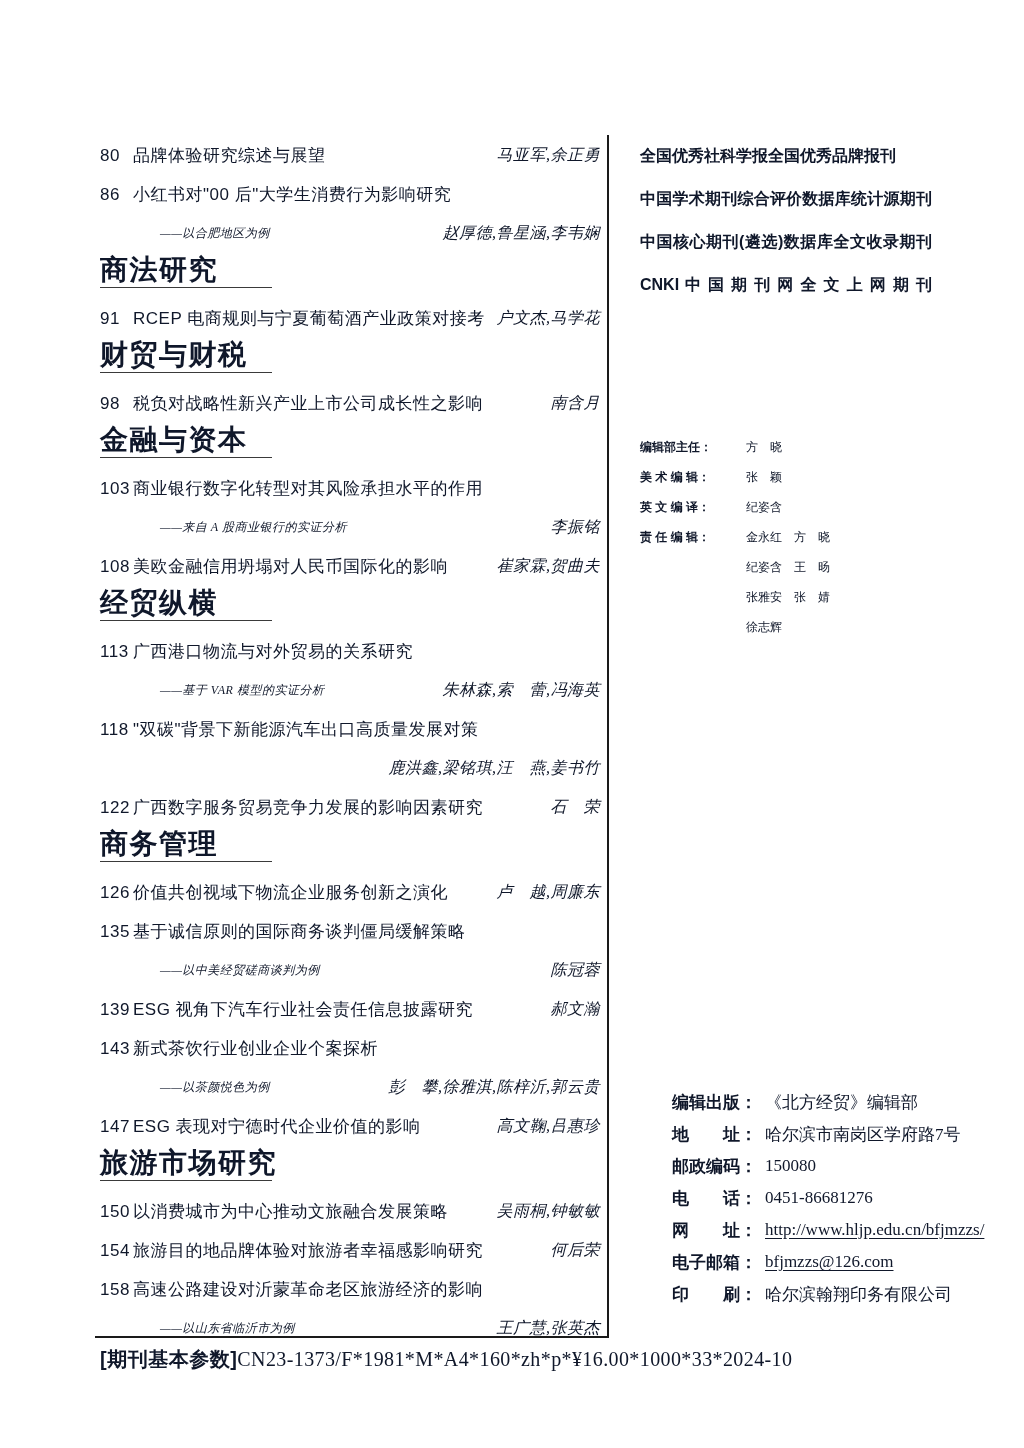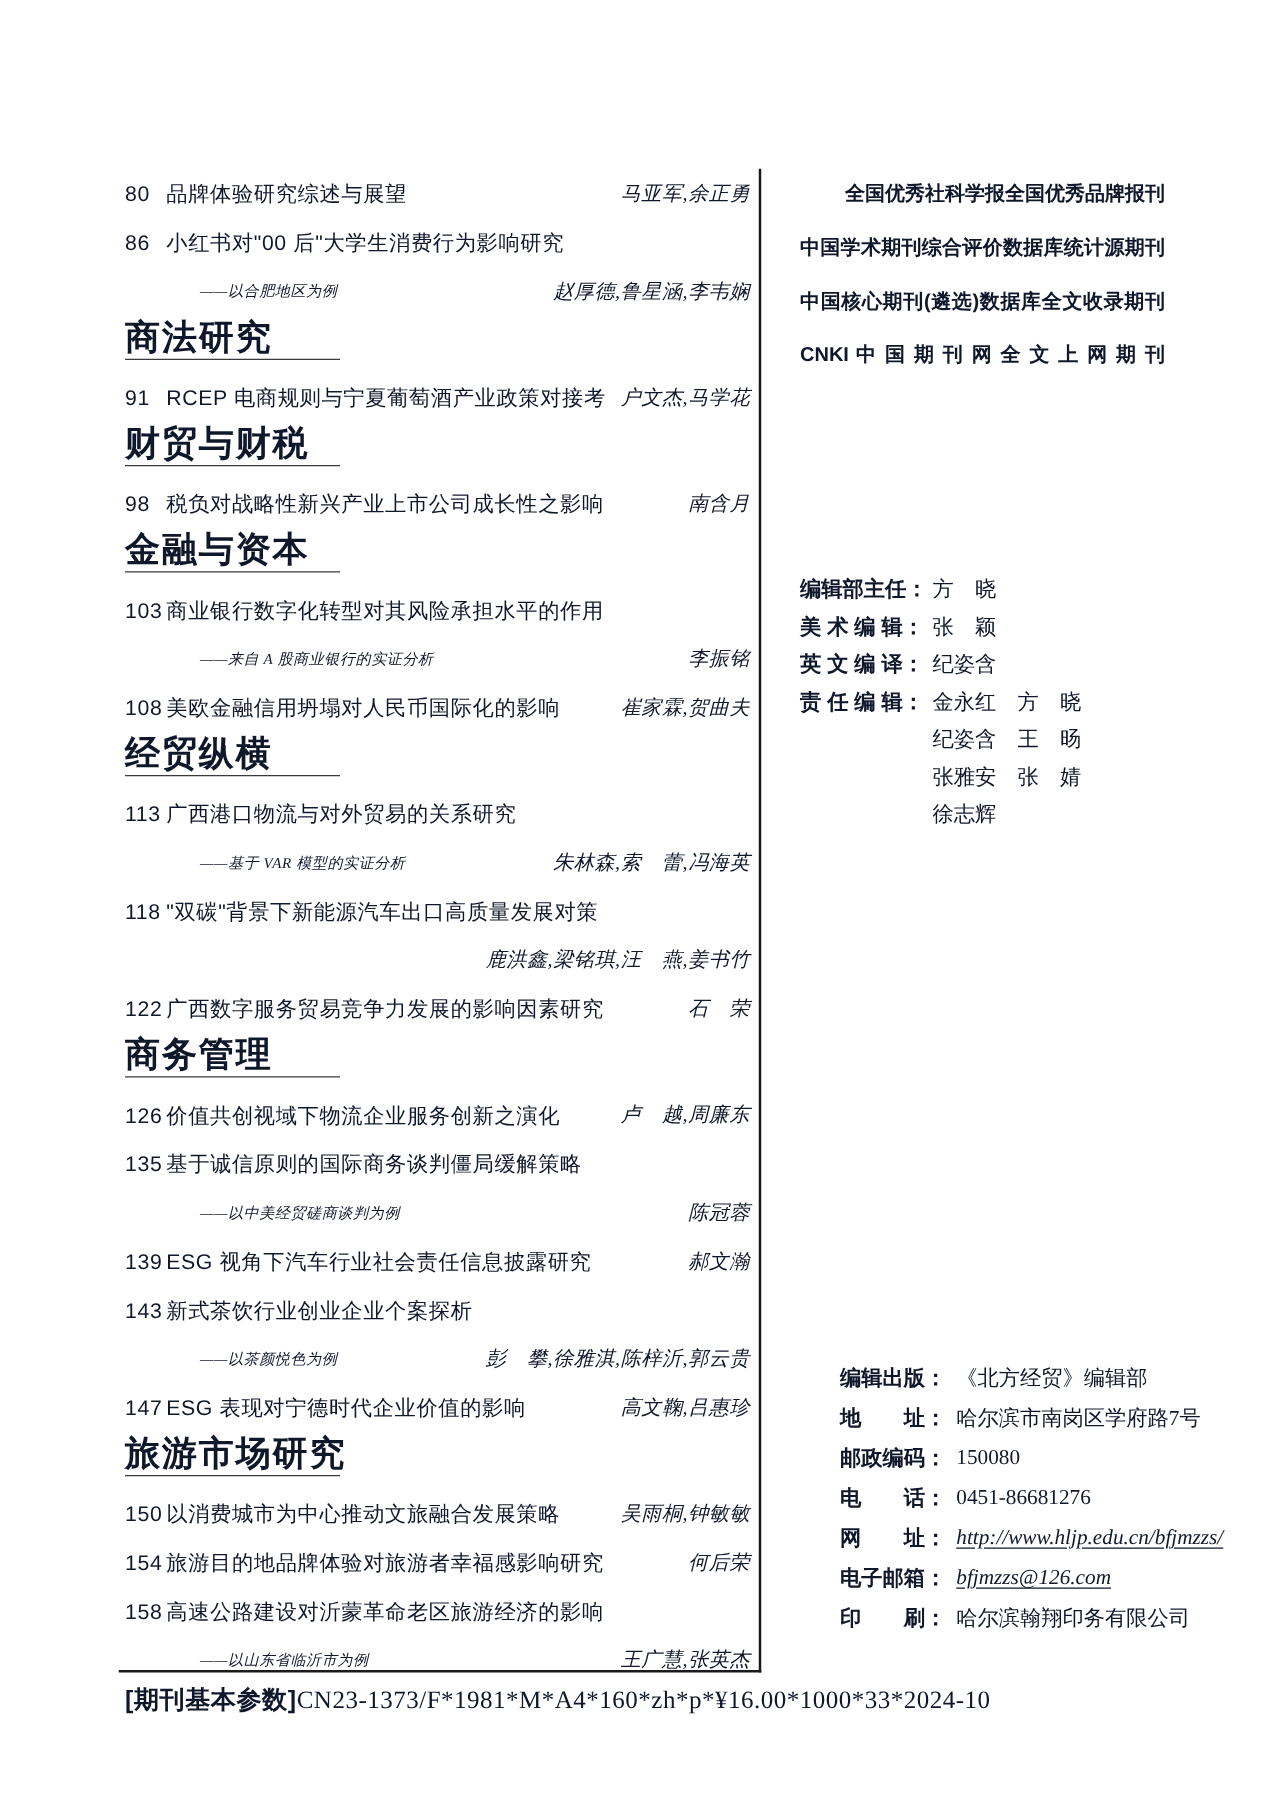--- a/index.html
+++ b/index.html
@@ -32,34 +32,34 @@
   .divider-h { position:absolute; left:95px;  top:1336px; width:514px; height:2px; background:#1a1a1a; }
 
   
   .params { position:absolute; left:100px; top:1346px; font-size:20px; white-space:nowrap; }
   .p-label { font-weight:700; letter-spacing:0.5px; }
   .p-value { font-family:"Liberation Serif", serif; letter-spacing:0.4px; }
 
   
   .honors { position:absolute; left:640px; top:134px; width:292px; font-weight:700; font-size:16px; }
   .honor-line { height:43px; line-height:43px; white-space:nowrap; }
-  .honor-split { display:flex; justify-content:flex-end; }
+  .honor-split { display:flex; justify-content:flex-start; }
   .honor-just { text-align:justify; text-align-last:justify; }
 
-  .editorial { position:absolute; left:640px; top:456px; font-size:17px; }
+  .editorial { position:absolute; left:640px; top:432px; font-size:12px; }
   .ed-row { display:flex; align-items:center; height:30px; white-space:pre; }
   .ed-label { font-weight:700; width:106px; flex:none; }
   .ed-value { font-family:"Liberation Serif", serif; }
   .ed-cont { padding-left:106px; }
 
   .publishing { position:absolute; left:640px; top:1086px; font-size:17px; }
   .pub-row { display:flex; align-items:center; height:32px; white-space:pre; }
   .pub-label { font-weight:700; width:93px; flex:none;margin-left:32px; }
   .pub-value { font-family:"Liberation Serif", serif; }
-  .underline { text-decoration:underline; text-underline-offset:3px;font-style:italic; }
+  .underline { text-decoration:underline; text-underline-offset:3px; }
 </style>
 </head>
 <body>
 
 <div class="page">
 
   <div class="toc">
 
     <div class="row">
       <span class="num">80</span>

